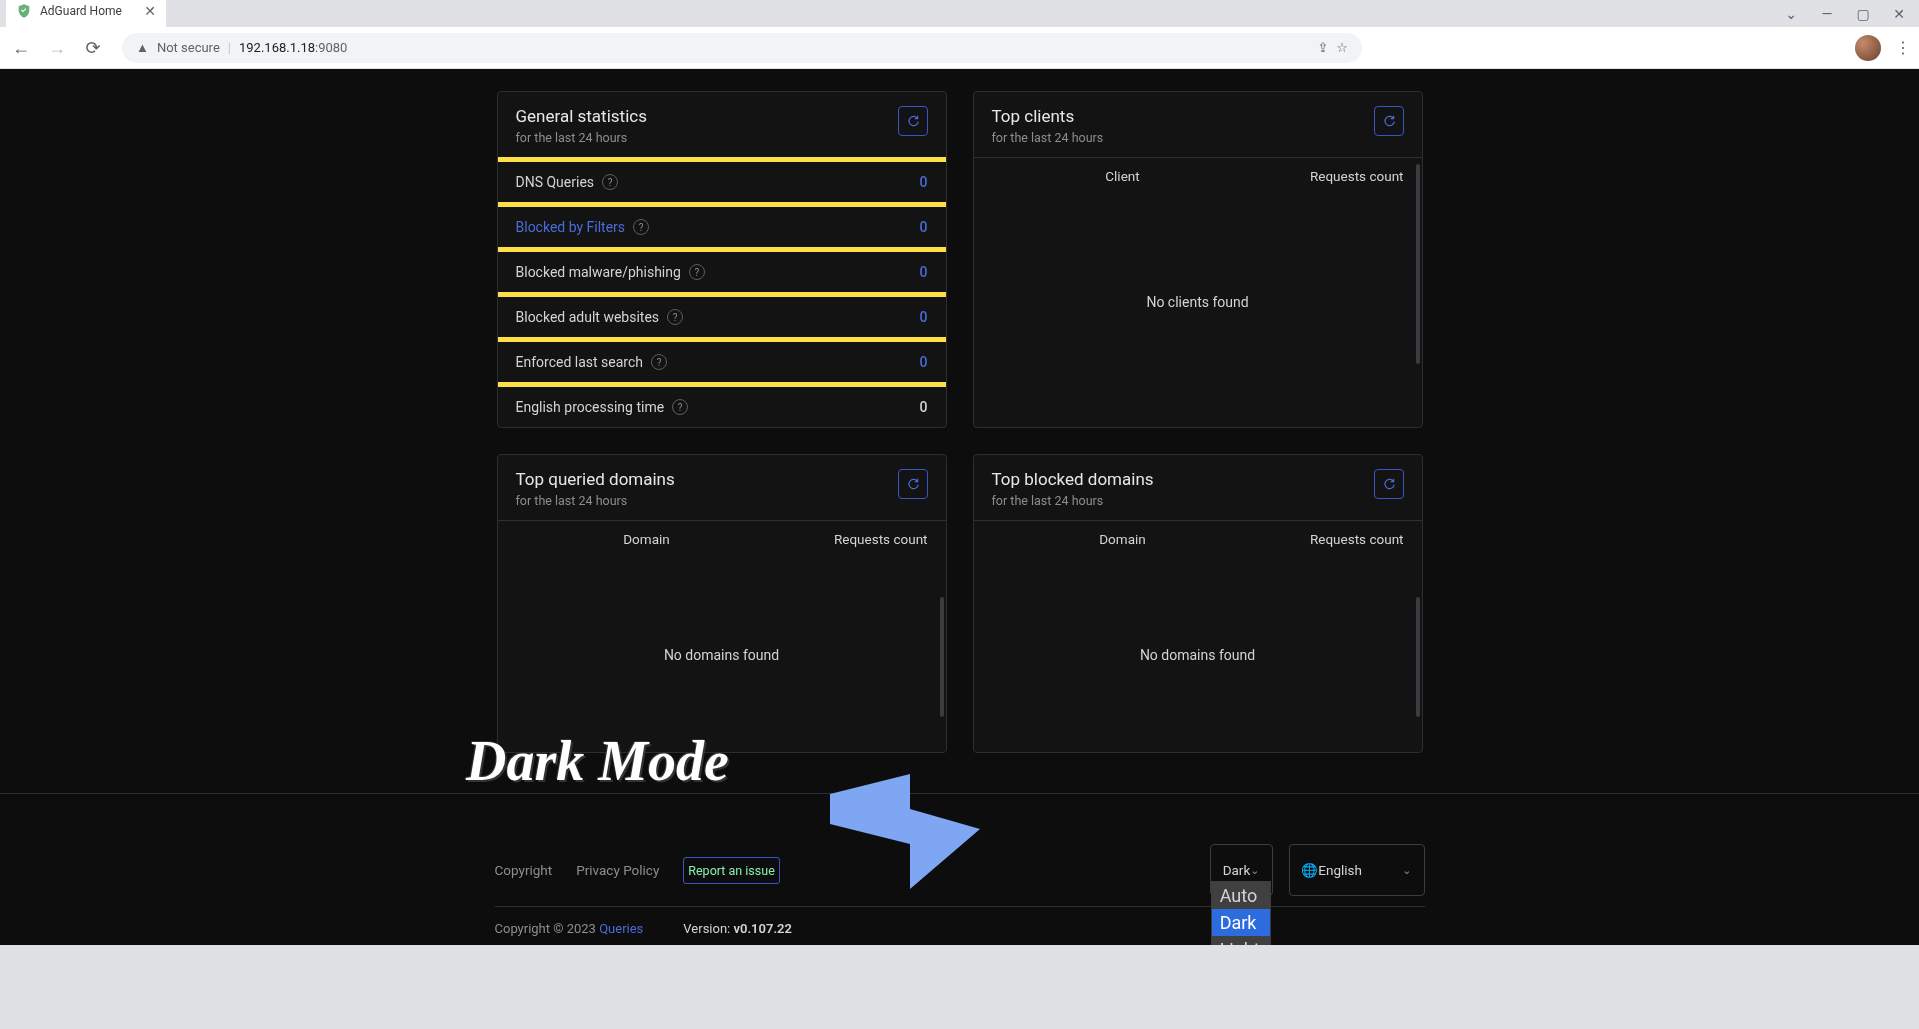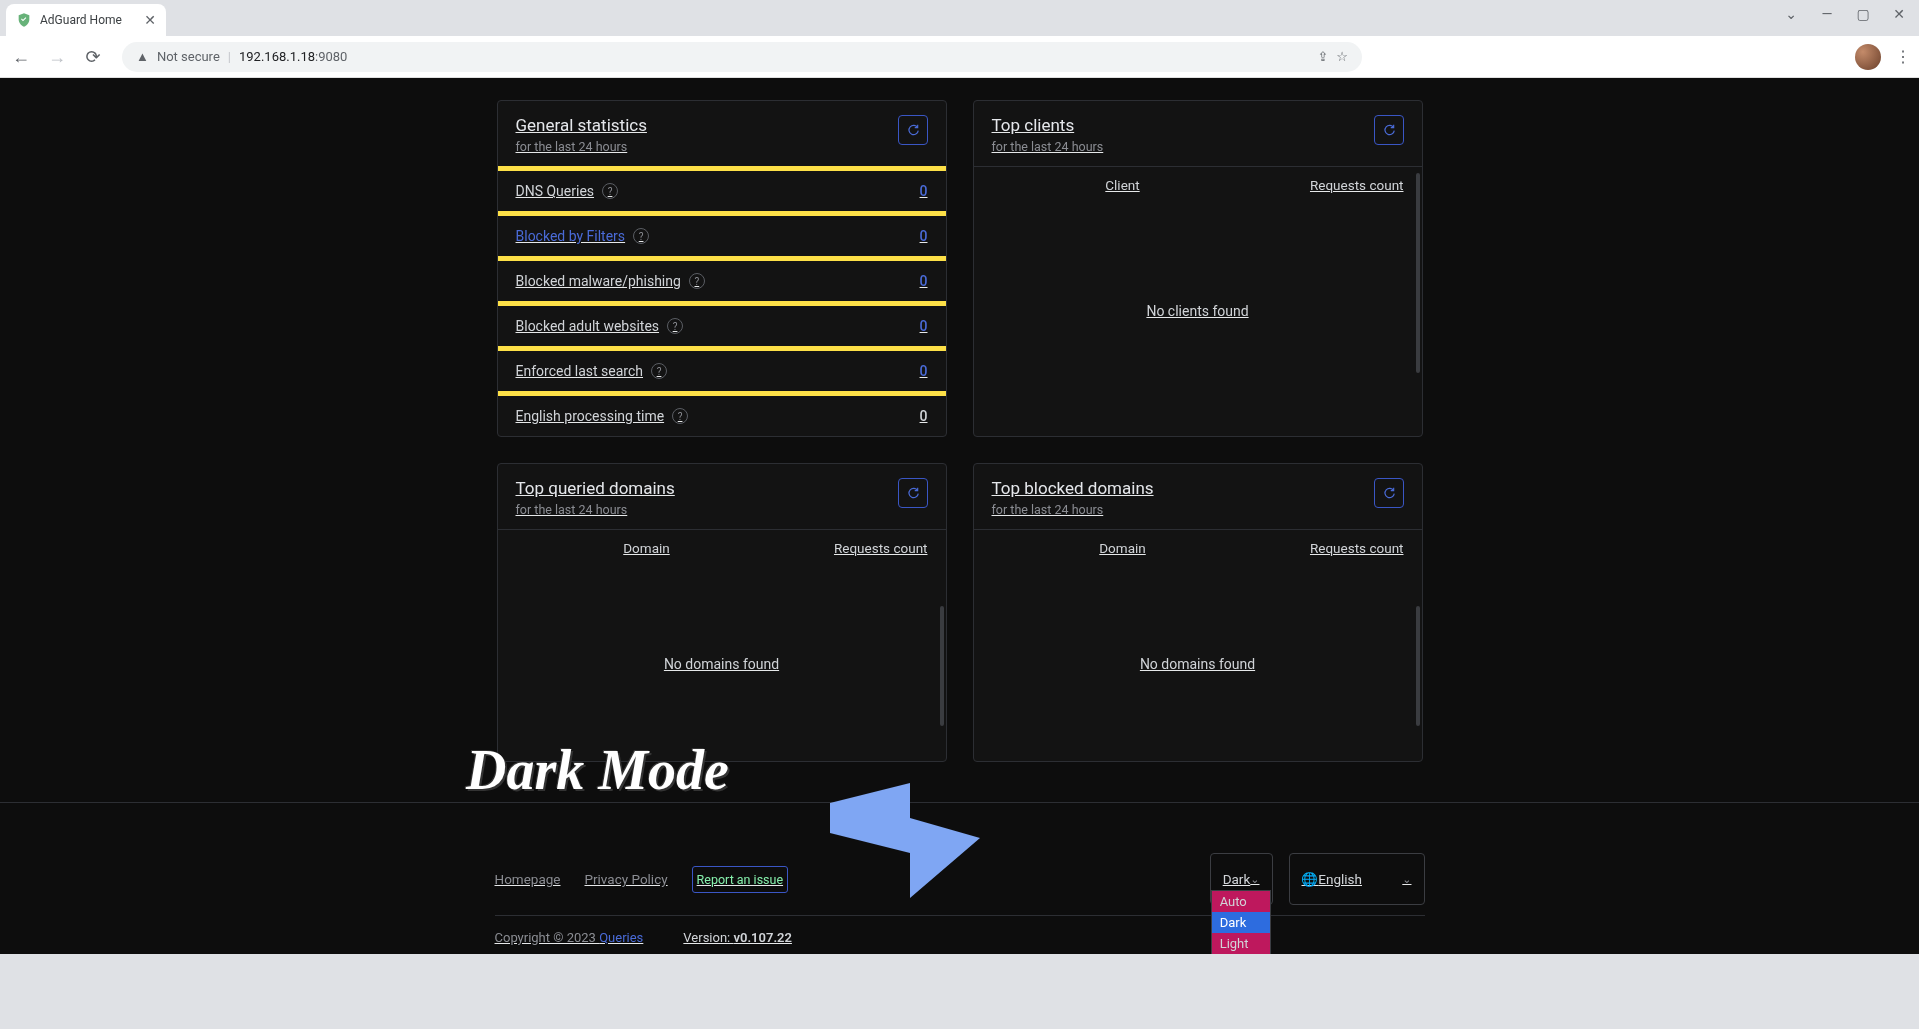--- a/index.html
+++ b/index.html
@@ -1,34 +1,34 @@
 <!DOCTYPE html>
 <html><head>
 <meta charset="utf-8">
 <style>
 * { margin:0; padding:0; box-sizing:border-box; font-family:-apple-system,BlinkMacSystemFont,"Segoe UI",Roboto,sans-serif; }
 body { width:1919px; height:1029px; background:#dfe1e5; overflow:hidden; position:relative; }
 
 
-.chrome-tabs { height:36px; background:#dfe1e5; display:flex; align-items:flex-end; padding-left:6px; }
+.chrome-tabs { height:27px; background:#dfe1e5; display:flex; align-items:flex-end; padding-left:6px; }
 .tab { background:#fff; height:32px; min-width:160px; border-radius:8px 8px 0 0; display:flex; align-items:center; padding:0 10px; gap:8px; font-size:12px; color:#3c4043; }
 .tab-close { margin-left:auto; color:#5f6368; font-size:14px; cursor:pointer; }
 .win-controls { position:absolute; right:6px; top:6px; display:flex; gap:8px; color:#5f6368; }
 .win-controls span { width:28px; text-align:center; font-size:14px; cursor:pointer; }
 .chrome-bar { height:42px; background:#fff; display:flex; align-items:center; padding:0 8px; gap:10px; border-bottom:1px solid #e0e0e0; }
 .nav-btn { color:#5f6368; font-size:18px; width:26px; text-align:center; }
 .nav-btn.disabled { color:#bdc1c6; }
 .omnibox { flex:0 0 auto; margin-left:6px; display:flex; align-items:center; background:#f1f3f4; border-radius:16px; height:30px; padding:0 14px; gap:8px; color:#5f6368; font-size:13px; width:1240px; }
 .omnibox .url-host { color:#202124; }
 .omnibox .url-port { color:#5f6368; }
 .right-icons { margin-left:auto; display:flex; align-items:center; gap:14px; color:#5f6368; }
 .avatar { width:26px; height:26px; border-radius:50%; background:radial-gradient(circle at 30% 30%,#c48b6a,#6a3f2a); }
 
 
-.page { height:876px; background:#0d0d0d; overflow:hidden; position:relative; color:#e7e9ea;text-decoration:underline; }
+.page { height:876px; background:#0d0d0d; overflow:hidden; position:relative; color:#e7e9ea; }
 .grid { display:grid; grid-template-columns:450px 450px; gap:26px; justify-content:center; }
 
 .card { background:#131313; border:1px solid #2c2e33; border-radius:4px; position:relative; }
 .card-head { padding:14px 18px 12px; display:flex; align-items:flex-start; }
 .card-title { font-size:17px; color:#e5e7eb; font-weight:400; }
 .card-sub { font-size:12.5px; color:#8b8d93; margin-top:4px; }
 .refresh-btn { margin-left:auto; width:30px; height:30px; border:1px solid #3a56c5; border-radius:4px; display:flex; align-items:center; justify-content:center; color:#4a6bd8; cursor:pointer; }
 
 .stat-row { border-top:5px solid #fde047; padding:12px 18px; display:flex; align-items:center; font-size:14px; }
 .stat-label { color:#d1d4d8; }
@@ -52,21 +52,21 @@
 .issue-btn { border:1px solid #3a56c5; color:#86efac; padding:5px 4px; border-radius:3px; font-size:12.5px; cursor:pointer; }
 .foot-right { margin-left:auto; display:flex; gap:16px; }
 .select-box { border:1px solid #3b3d42; border-radius:4px; padding:17px 12px; display:flex; align-items:center; gap:0; color:#d1d4d8; font-size:13.5px; cursor:pointer; min-width:60px; position:relative; }
 .select-box.lang { min-width:136px; }
 .chev { margin-left:auto; font-size:11px; color:#8b8d93; }
 .copyright { font-size:13px; color:#8b8d93; padding:14px 0; display:flex; gap:40px; }
 .copyright a { color:#4a6bd8; text-decoration:none; }
 .ver { color:#d1d4d8; }
 .ver b { font-weight:600; }
 
-.theme-dropdown { position:absolute; top:36px; left:0; width:60px; background:#be185d; border:1px solid #3b3d42; font-size:13px; z-index:20; }
+.theme-dropdown { position:absolute; top:36px; left:0; width:60px; background:#404040; border:1px solid #3b3d42; font-size:18px; z-index:20; }
 .theme-dropdown div { padding:3px 8px; color:#d1d4d8; cursor:pointer; }
 .theme-dropdown div.sel { background:#2d6cdf; color:#fff; }
 
 .annot { position:absolute; left:466px; top:660px; font-family:"Comic Sans MS","Marker Felt",cursive; font-size:56px; font-weight:700; font-style:italic; color:#fff; text-shadow:2px 2px 0 #333,-1px -1px 0 #333; pointer-events:none; }
 .arrow { position:absolute; left:830px; top:700px; pointer-events:none; }
 
 .shield { width:16px; height:16px; }
 </style>
 </head>
 <body>
@@ -221,21 +221,21 @@
         <div class="scroll-ind"></div>
       </div>
     </div>
 
   </div>
 
   <div style="height:40px"></div>
   <hr class="foot-sep">
   <div class="footer">
     <div class="foot-row">
-      <a>Homepage</a>
+      <a>Copyright</a>
       <a>Privacy Policy</a>
       <span class="issue-btn">Report an issue</span>
       <div class="foot-right">
         <div class="select-box">
           <span>Dark</span>
           <span class="chev">⌄</span>
           <div class="theme-dropdown" id="theme-dd">
               <div>Auto</div>
               <div class="sel">Dark</div>
               <div>Light</div>

